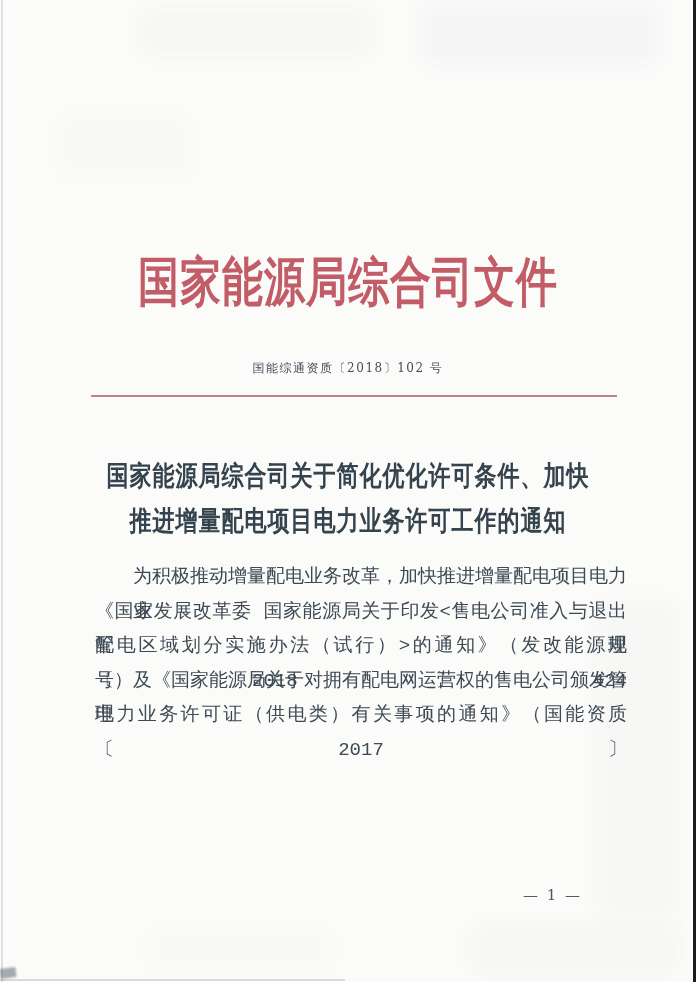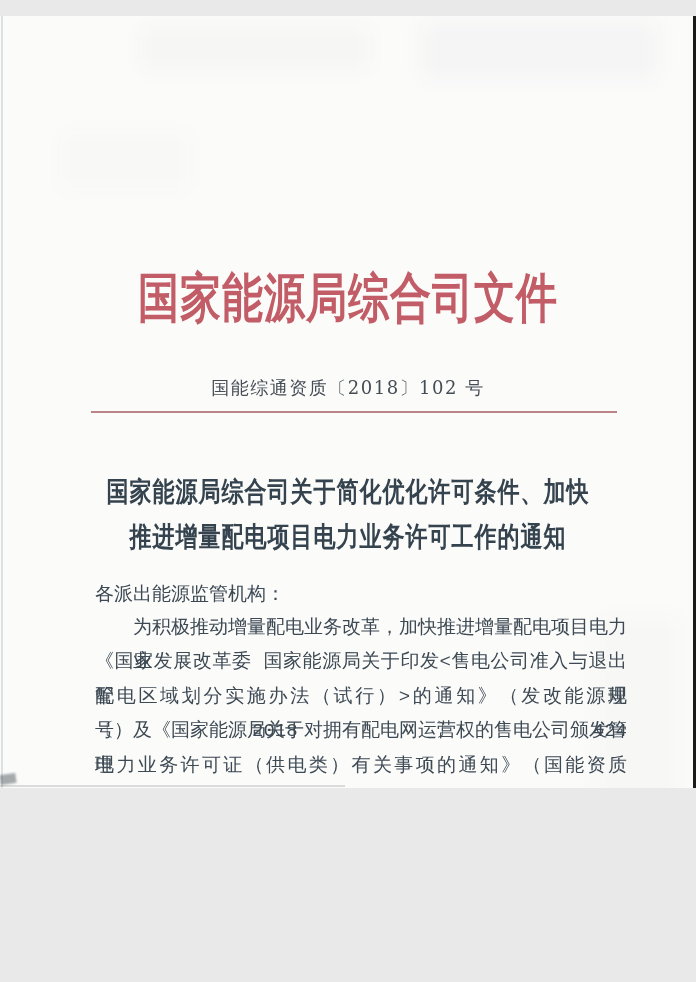--- a/index.html
+++ b/index.html
@@ -1,20 +1,20 @@
 <!DOCTYPE html>
 <html><head>
 <meta charset="utf-8">
 <style>
   html, body { margin: 0; padding: 0; background: #e9e9e9; }
   .page {
     position: relative;
     width: 696px;
-    height: 772px;
-    margin: 16px auto;
+    height: 982px;
+    margin: 0 auto;
     background: #fbfbfa;
     overflow: hidden;
     font-family: "DejaVu Serif", "Liberation Serif", serif;
   }
 
   
   .edge-right {
     position: absolute; top: 0; right: 0; width: 3px; height: 100%;
     background: #1b1b1b;
   }
@@ -45,21 +45,21 @@
     text-align: center;
     font-size: 41px; font-weight: bold;
     letter-spacing: 1px;
     color: #c25c66;
     transform: scaleY(1.3); transform-origin: center top;
     white-space: nowrap;
   }
   .doc-number {
     position: absolute; top: 360px; left: 0; right: 0;
     text-align: center;
-    font-size: 18px;
+    font-size: 12px;
     letter-spacing: 1.5px;
     color: #454d54;
     white-space: nowrap;
   }
   .red-rule {
     position: absolute; top: 395px; left: 91px;
     width: 526px; height: 2px;
     background: #bb848b;
   }
   .doc-title {
@@ -115,21 +115,20 @@
   <div class="doc-number">国能综通资质〔2018〕102 号</div>
 
   <div class="red-rule"></div>
 
   <div class="doc-title">
     <div>国家能源局综合司关于简化优化许可条件、加快</div>
     <div>推进增量配电项目电力业务许可工作的通知</div>
   </div>
 
   <div class="body-block">
-    <div class="body-line">各派出能源监管机构：</div>
     <div class="body-line stretch indent">为积极推动增量配电业务改革，加快推进增量配电项目电力业</div>
     <div class="body-line stretch">《国家发展改革委 国家能源局关于印发&lt;售电公司准入与退出管理</div>
     <div class="body-line stretch">配电区域划分实施办法（试行）&gt;的通知》（发改能源规〔2018〕424</div>
     <div class="body-line stretch">号）及《国家能源局关于对拥有配电网运营权的售电公司颁发管理</div>
     <div class="body-line stretch">电力业务许可证（供电类）有关事项的通知》（国能资质〔2017〕</div>
   </div>
 
   <div class="page-number">— 1 —</div>
 
 </div>

